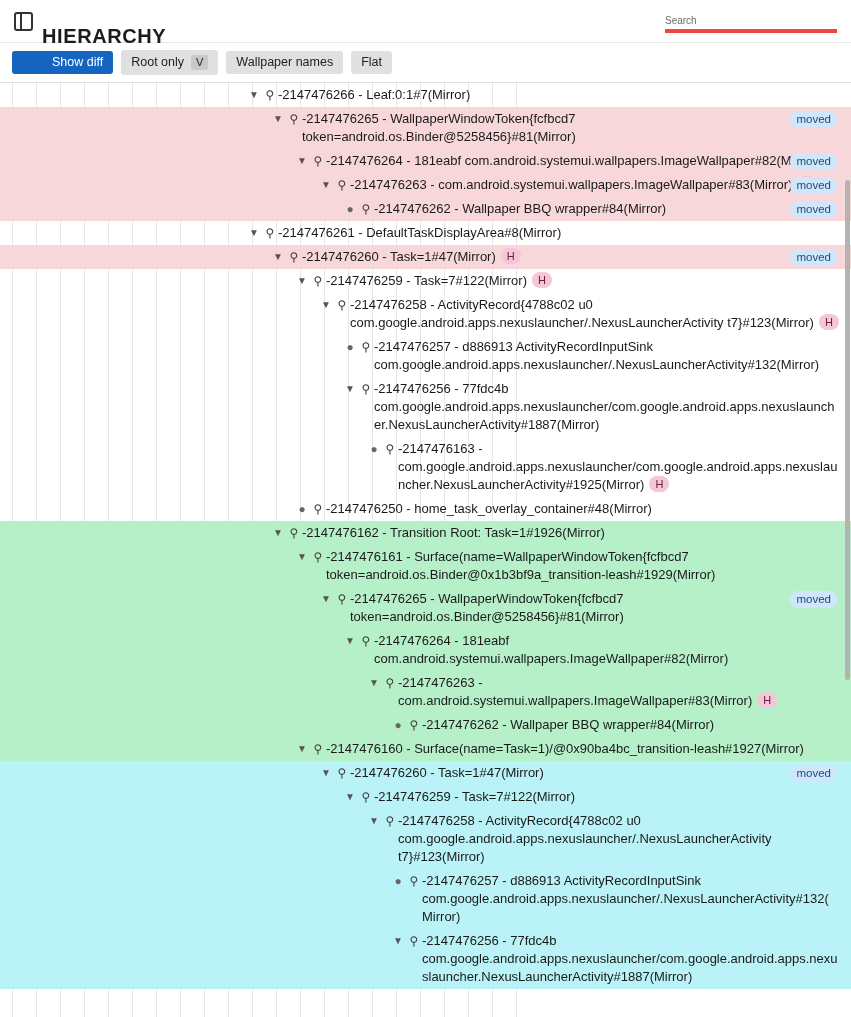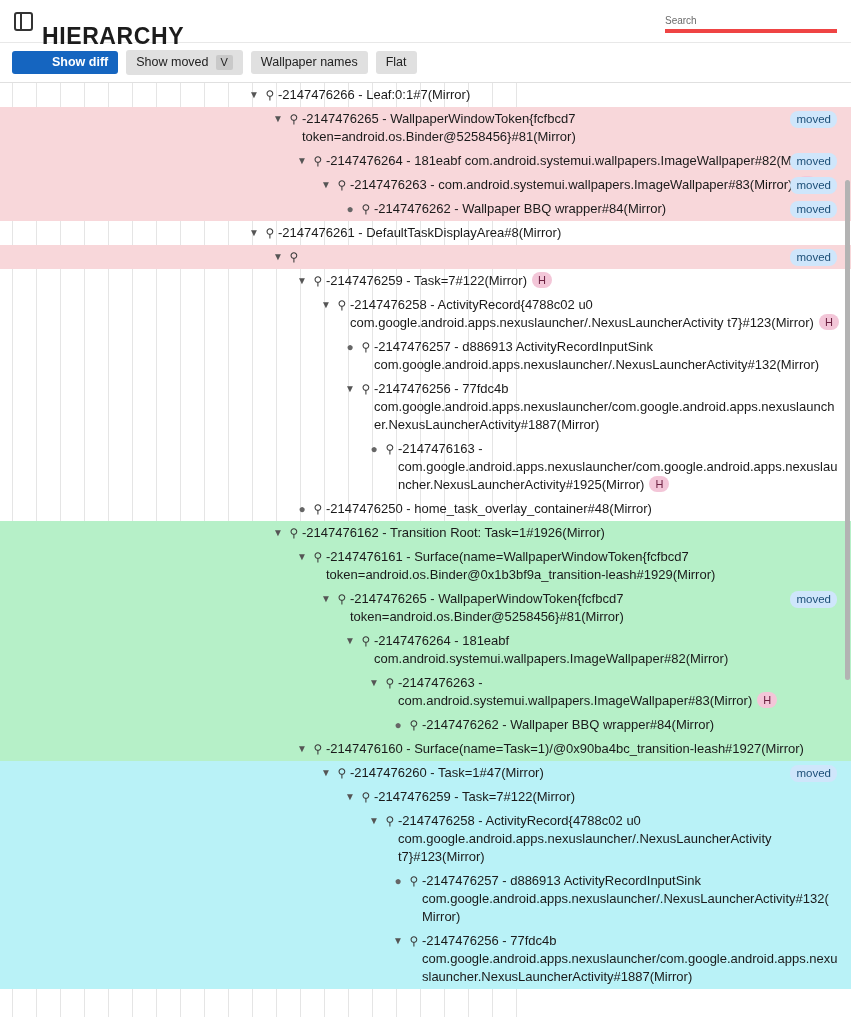--- a/index.html
+++ b/index.html
@@ -29,21 +29,21 @@
     margin-right: 9px;
     flex: none;
   }
   .panel-icon::before {
     content: "";
     position: absolute;
     left: 4px; top: -2px; bottom: -2px;
     width: 2px; background: #333;
   }
   .title {
-    font-size: 23px;
+    font-size: 20px;
     font-weight: bold;
     letter-spacing: 0.6px;
     color: #1c1c1c;
     margin-top: 30px;
   }
   .search-wrap {
     margin-left: auto;
     width: 172px;
   }
   .search-input {
@@ -74,21 +74,21 @@
     font-family: "Liberation Sans", sans-serif;
     border: none;
     border-radius: 3px;
     padding: 5px 10px;
     cursor: pointer;
     line-height: 1.1;
     background: #e0e0e0;
     color: #222;
     white-space: nowrap;
   }
-  .btn.primary { background: #1565c0; color: #fff; font-weight: bold; padding-left: 40px; }
+  .btn.primary { background: #1565c0; color: #fff; font-weight: normal; padding-left: 40px; }
   .btn.with-badge { display: inline-flex; align-items: center; gap: 7px; }
   .kbd {
     display: inline-block;
     background: #c9c9c9;
     border-radius: 2px;
     font-size: 11px;
     padding: 1px 5px;
     color: #222;
   }
 
@@ -196,21 +196,21 @@
     <div class="panel-icon"></div>
     <div class="title">HIERARCHY</div>
     <div class="search-wrap">
       <input class="search-input" type="text" placeholder="Search" style="">
     </div>
   </div>
 
   <div class="toolbar">
     <button class="btn primary">Show diff</button>
     <button class="btn with-badge">
-      <span>Show moved</span>
+      <span>Root only</span>
       <span class="kbd">V</span>
     </button>
     <button class="btn">Wallpaper names</button>
     <button class="btn">Flat</button>
   </div>
 
   <div class="tree" id="tree">
     <div class="guides" id="guides">
         <i style="left: 12px;"></i>
         <i style="left: 36px;"></i>
@@ -279,20 +279,21 @@
           <div class="content" style="padding-left: 246px;">
             <span class="caret">▼</span>
             <span class="pinicon">⚲</span>
             <span class="label">-2147476261 - DefaultTaskDisplayArea#8(Mirror)</span>
           </div>
         </div>
         <div class="row moved-bg">
           <div class="content" style="padding-left: 270px;">
             <span class="caret">▼</span>
             <span class="pinicon">⚲</span>
+            <span class="label">-2147476260 - Task=1#47(Mirror)<span class="hbadge">H</span></span>
           </div>
           <span class="moved-tag">moved</span>
         </div>
         <div class="row ">
           <div class="content" style="padding-left: 294px;">
             <span class="caret">▼</span>
             <span class="pinicon">⚲</span>
             <span class="label">-2147476259 - Task=7#122(Mirror)<span class="hbadge">H</span></span>
           </div>
         </div>

